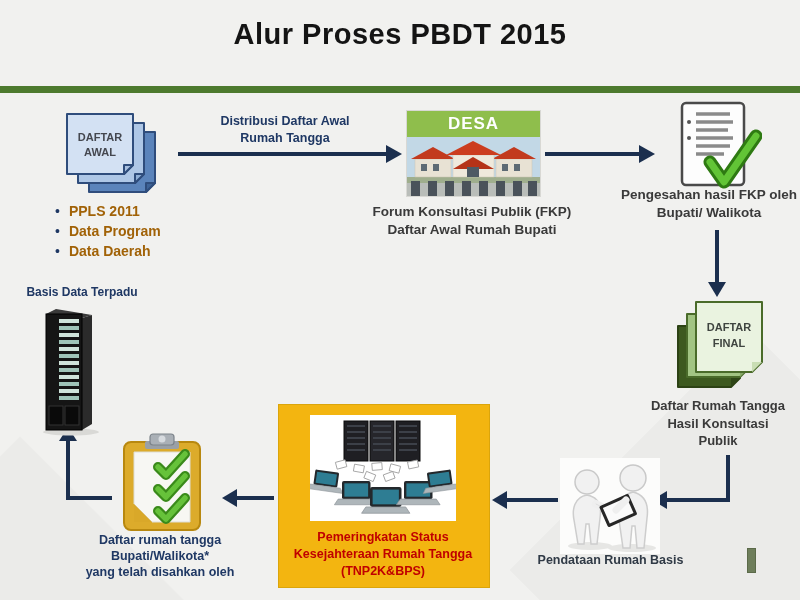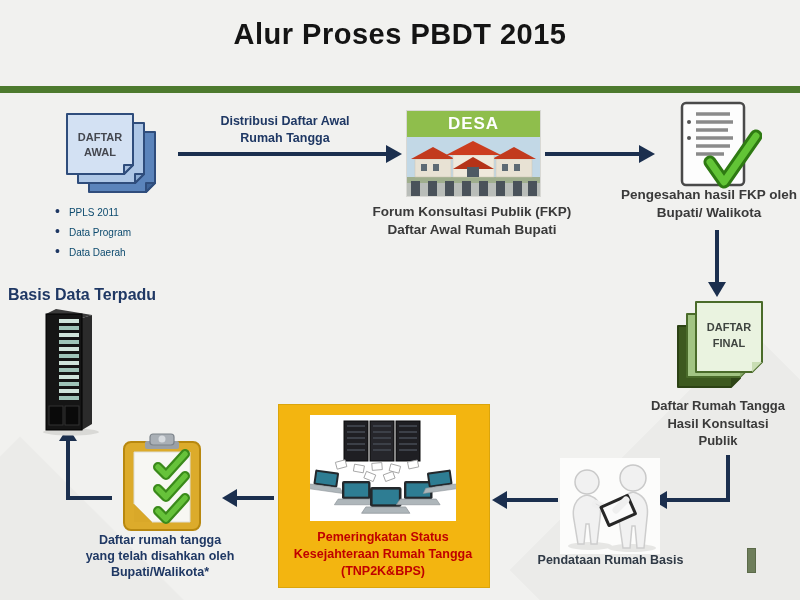--- a/index.html
+++ b/index.html
@@ -20,21 +20,21 @@
   .red{color:#c00000;}
   .aline{position:absolute;background:#1b2f4e;}
   .ahead{position:absolute;width:0;height:0;}
   .ahead.right{border-top:9px solid transparent;border-bottom:9px solid transparent;border-left:16px solid #1b2f4e;}
   .ahead.left{border-top:9px solid transparent;border-bottom:9px solid transparent;border-right:15px solid #1b2f4e;}
   .ahead.down{border-left:9px solid transparent;border-right:9px solid transparent;border-top:15px solid #1b2f4e;}
   .ahead.up{border-left:9px solid transparent;border-right:9px solid transparent;border-bottom:14px solid #1b2f4e;}
   #bullets{position:absolute;left:55px;top:203px;width:170px;}
   .bullet-row{display:flex;align-items:baseline;margin-bottom:4px;}
   .bullet-dot{color:#1f3864;font-size:14px;margin-right:9px;}
-  .bullet-label{font-size:10px;font-weight:normal;color:#0c4a6e;}
+  .bullet-label{font-size:14px;font-weight:bold;color:#a16207;}
   #desa{position:absolute;left:407px;top:111px;width:133px;height:85px;
         box-shadow:0 0 0 1px #d8d8d4;background:#fff;}
   #desa-banner{height:26px;background:#8fbe4c;color:#fff;font-weight:bold;font-size:17px;
         text-align:center;line-height:26px;letter-spacing:1px;}
   #orange-box{position:absolute;left:278px;top:404px;width:210px;height:182px;
         background:#f3b510;border:1px solid #dba50b;}
   #orange-img{position:absolute;left:31px;top:10px;width:146px;height:106px;background:#ffffff;}
   #orange-text{position:absolute;left:4px;top:124px;width:200px;text-align:center;
         font-size:12.5px;font-weight:bold;color:#c00000;line-height:17px;}
   #greenbar{position:absolute;left:747px;top:548px;width:7px;height:23px;background:#6e7e5b;border:1px solid #5b6a49;}
@@ -287,31 +287,31 @@
       <polyline points="46,35 54,43 73,22" stroke="#3a8a1a" stroke-width="10"></polyline>
       <polyline points="46,35 54,43 73,22" stroke="#66c23a" stroke-width="5.5"></polyline>
       <polyline points="46,57 54,65 73,44" stroke="#3a8a1a" stroke-width="10"></polyline>
       <polyline points="46,57 54,65 73,44" stroke="#66c23a" stroke-width="5.5"></polyline>
       <polyline points="46,79 54,87 73,66" stroke="#3a8a1a" stroke-width="10"></polyline>
       <polyline points="46,79 54,87 73,66" stroke="#66c23a" stroke-width="5.5"></polyline>
     </g>
   </svg>
   <div class="cap navy" style="left:70px;top:532px;width:180px;font-size:12.5px;line-height:16px;">
     <div>Daftar rumah tangga</div>
+    <div>Bupati/Walikota*</div>
     <div>yang telah disahkan oleh</div>
-    <div>Bupati/Walikota*</div>
   </div>
 
   <div>
     <div class="aline" style="left:66px;top:496px;width:46px;height:4px;"></div>
     <div class="aline" style="left:66px;top:440px;width:4px;height:60px;"></div>
     <div class="ahead up" style="left:59px;top:427px;"></div>
   </div>
 
-  <div class="cap navy" style="left:2px;top:284px;width:160px;font-size:16px;">Basis Data Terpadu</div>
+  <div class="cap navy" style="left:2px;top:284px;width:160px;font-size:12px;">Basis Data Terpadu</div>
   <svg style="position:absolute;left:38px;top:306px;" width="66" height="130" viewBox="0 0 66 130">
     <ellipse cx="33" cy="126" rx="28" ry="3.5" fill="#d9d9d6"></ellipse>
     <polygon points="8,8 18,3 54,9 44,12" fill="#3a3a3a"></polygon>
     <polygon points="44,12 54,9 54,118 44,124" fill="#2b2b2b"></polygon>
     <rect x="8" y="8" width="36" height="116" fill="#151515" stroke="#000" stroke-width="1"></rect>
     <g>
       <rect x="21" y="13" width="20" height="4" fill="#cfe3da"></rect>
       <rect x="21" y="20" width="20" height="4" fill="#9fc4b8"></rect>
       <rect x="21" y="27" width="20" height="4" fill="#cfe3da"></rect>
       <rect x="21" y="34" width="20" height="4" fill="#9fc4b8"></rect>

